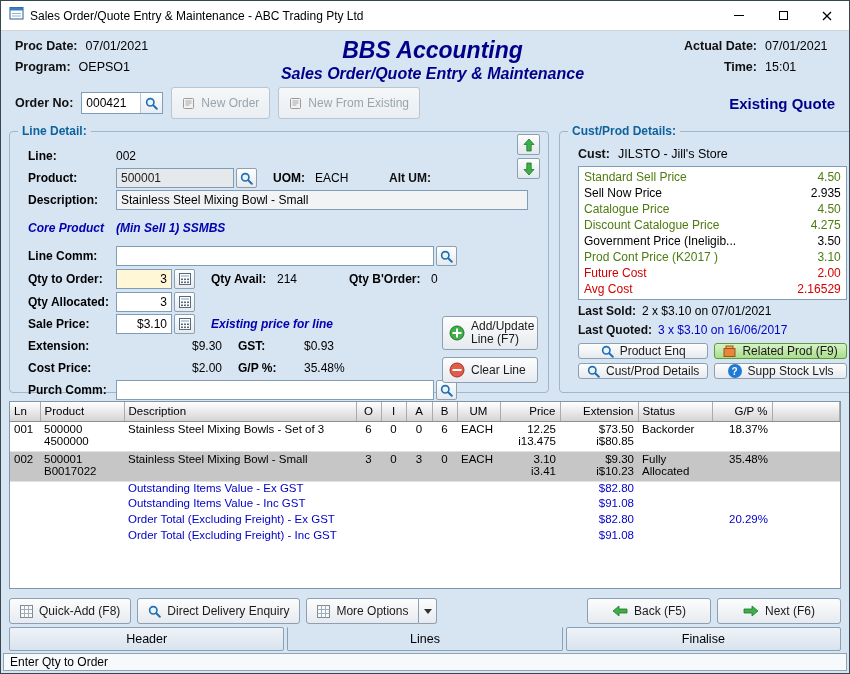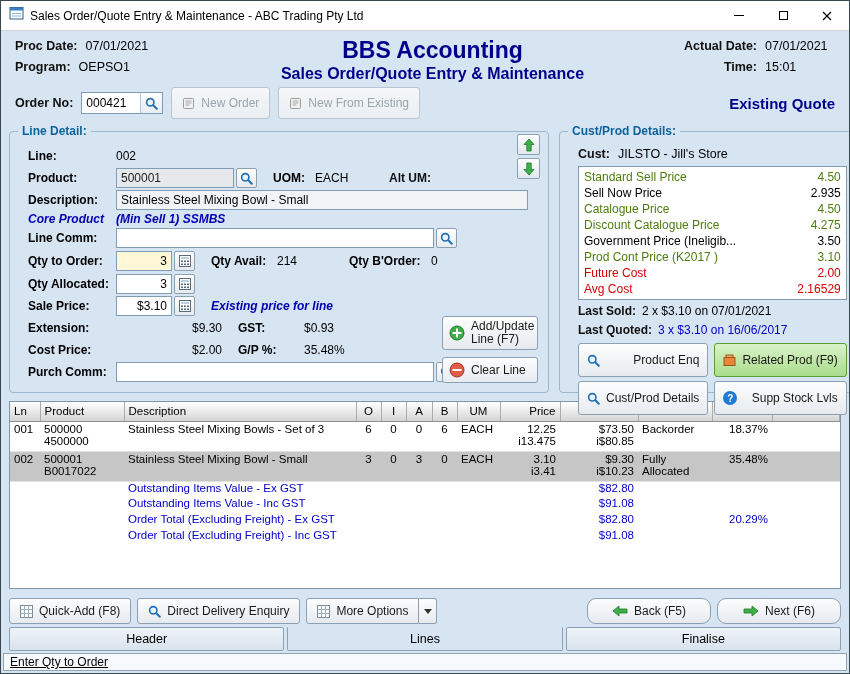--- a/index.html
+++ b/index.html
@@ -12,21 +12,21 @@
   .win-controls{ display:flex; height:100%; }
   .wc{ width:44px; height:100%; background:#fff; border:none; display:flex; align-items:center; justify-content:center; cursor:pointer; padding:0; }
   .ic-min{ width:10px; height:1px; background:#000; display:block; }
   .ic-max{ width:9px; height:9px; border:1px solid #000; display:block; }
 
   
   .top-header{ height:58px; display:flex; padding:6px 14px 0; flex:0 0 auto; }
   .hdr-left{ width:200px; display:flex; flex-direction:column; gap:7px; font-size:12.5px; padding-top:2px; }
   .kv{ display:flex; gap:8px; white-space:nowrap; }
   .lbl{ font-weight:bold; color:#101010; }
-  .hdr-center{ flex:1; text-align:center; color:#00008b; }
+  .hdr-center{ flex:1; text-align:center; color:#00008b;font-style:italic; }
   .app-title{ font-size:23px; font-weight:bold; line-height:26px; }
   .app-subtitle{ font-size:16px; font-weight:bold; margin-top:2px; }
   .hdr-right{ width:185px; display:flex; flex-direction:column; gap:7px; font-size:12.5px; padding-top:2px; }
   .hdr-right .kv .lbl{ flex:1; text-align:right; }
   .hdr-right .kv .hv{ width:70px; }
 
   
   .order-bar{ height:32px; display:flex; align-items:center; gap:8px; padding:0 14px 4px; font-size:12.5px; flex:0 0 auto; }
   .lookup-field{ display:inline-flex; align-items:center; border:1px solid #7f9db9; background:#fff; height:22px; }
   .lookup-field input{ border:none; outline:none; width:58px; padding:0 4px; font-size:12px; height:100%; font-family:"Liberation Sans",sans-serif; }
@@ -64,21 +64,21 @@
 
   
   .cust-line{ font-size:12.5px; display:flex; gap:8px; height:18px; align-items:center; }
   .price-list{ border:1px solid #7f9db9; background:#fff; padding:2px 5px; margin-top:3px; display:flex; flex-direction:column; }
   .price-row{ display:flex; align-items:center; height:16px; font-size:12px; cursor:default; }
   .price-row .pv{ margin-left:auto; }
   .t-blue{ color:#4d7c0f; } .t-red{ color:#d40000; } .t-plain{ color:#000; }
   .ls-line{ font-size:12px; display:flex; gap:6px; height:17px; align-items:center; margin-top:2px; }
   .blue-text{ color:#0000c8; }
   .cp-buttons{ display:grid; grid-template-columns:1fr 1.12fr; gap:4px 6px; margin-top:5px; }
-  .cp-buttons .btn{ height:34px; padding:0 8px; justify-content:space-between; }
+  .cp-buttons .btn{ height:16px; padding:0 8px; justify-content:center; }
   .btn.related{ background:linear-gradient(#d9f2c8,#aadd8c); border-color:#5a9e3a; }
   .help-icon{ width:14px; height:14px; border-radius:50%; background:#1e7ad4; color:#fff; font-size:10px; font-weight:bold; display:inline-flex; align-items:center; justify-content:center; flex:0 0 auto; }
 
   
   .table-wrap{ margin:4px 8px; background:#fff; border:1px solid #8096a8; height:188px; overflow:hidden; flex:0 0 auto; }
   table{ border-collapse:collapse; width:100%; table-layout:fixed; font-size:11.5px; }
   thead th{ background:linear-gradient(#ffffff,#d4d4d4); border-right:1px solid #ababab; border-bottom:1px solid #8f8f8f; height:19px; font-weight:normal; padding:0 4px; text-align:left; overflow:hidden; white-space:nowrap; }
   td{ padding:1px 4px; vertical-align:top; overflow:hidden; white-space:nowrap; }
   .data-row td{ border-bottom:1px solid #e2e2e2; height:30px; }
   .data-row.selected td{ background:#c6c6c6; }
@@ -87,27 +87,27 @@
   .s-blue{ color:#0000c8; }
 
   
   .bottom-bar{ display:flex; align-items:center; gap:6px; padding:5px 8px 3px; flex:0 0 auto; }
   .bottom-bar .btn{ height:26px; }
   .split-btn{ display:flex; }
   .split-btn .btn.main{ border-radius:3px 0 0 3px; }
   .split-btn .btn.arrow{ border-radius:0 3px 3px 0; border-left:none; width:18px; padding:0; justify-content:center; }
   .caret{ width:0; height:0; border-left:4px solid transparent; border-right:4px solid transparent; border-top:5px solid #333; }
   .spacer{ flex:1; }
-  .btn.wide{ width:124px; justify-content:center;border-radius:9px; }
+  .btn.wide{ width:124px; justify-content:center; }
 
   
   .tab-strip{ display:flex; gap:3px; padding:0 8px; height:24px; flex:0 0 auto; }
   .tab{ flex:1; border:1px solid #8aa0b4; border-radius:2px; display:flex; align-items:center; justify-content:center; font-size:12.5px; background:linear-gradient(#eef3f8,#d9e3ee); cursor:pointer; }
   .tab.active{ background:#d7e4f2; border-top-color:#d7e4f2; border-radius:0 0 2px 2px; }
-  .status-bar{ height:22px; margin:2px; border:1px solid #90a4b4; background:#f7fafc; display:flex; align-items:center; padding:0 6px; font-size:12px; flex:1;text-decoration:underline; }
+  .status-bar{ height:22px; margin:2px; border:1px solid #90a4b4; background:#f7fafc; display:flex; align-items:center; padding:0 6px; font-size:12px; flex:1; }
 </style>
 </head>
 <body>
 
 <div class="window">
 
   <div class="titlebar">
     <span><svg width="15" height="15" viewBox="0 0 15 15">
           <rect x="1" y="1.5" width="13" height="11.5" fill="#fff" stroke="#2b5e8e"></rect>
           <rect x="1" y="1.5" width="13" height="3" fill="#3a7fc1"></rect>
@@ -225,21 +225,21 @@
         <span class="lbl2" style="width:42px">UOM:</span>
         <span style="width:70px">EACH</span>
         <span class="lbl" style="margin-left:4px">Alt UM:</span>
       </div>
 
       <div class="ld-row">
         <span class="ld-label">Description:</span>
         <input class="tb desc" value="Stainless Steel Mixing Bowl - Small" style="">
       </div>
 
-      <div class="ld-row" style="height:16px">
+      <div class="ld-row" style="height:34px">
         <span class="ld-label note-blue">Core Product</span>
         <span class="note-blue">(Min Sell 1) SSMBS</span>
       </div>
 
       <div class="ld-row">
         <span class="ld-label">Line Comm:</span>
         <input class="tb comm" style="">
         <button class="sq-btn">
             <svg width="13" height="13" viewBox="0 0 16 16">
               <circle cx="6.5" cy="6.5" r="4.5" fill="#eaf4fb" stroke="#1f6fb5" stroke-width="2"></circle>

